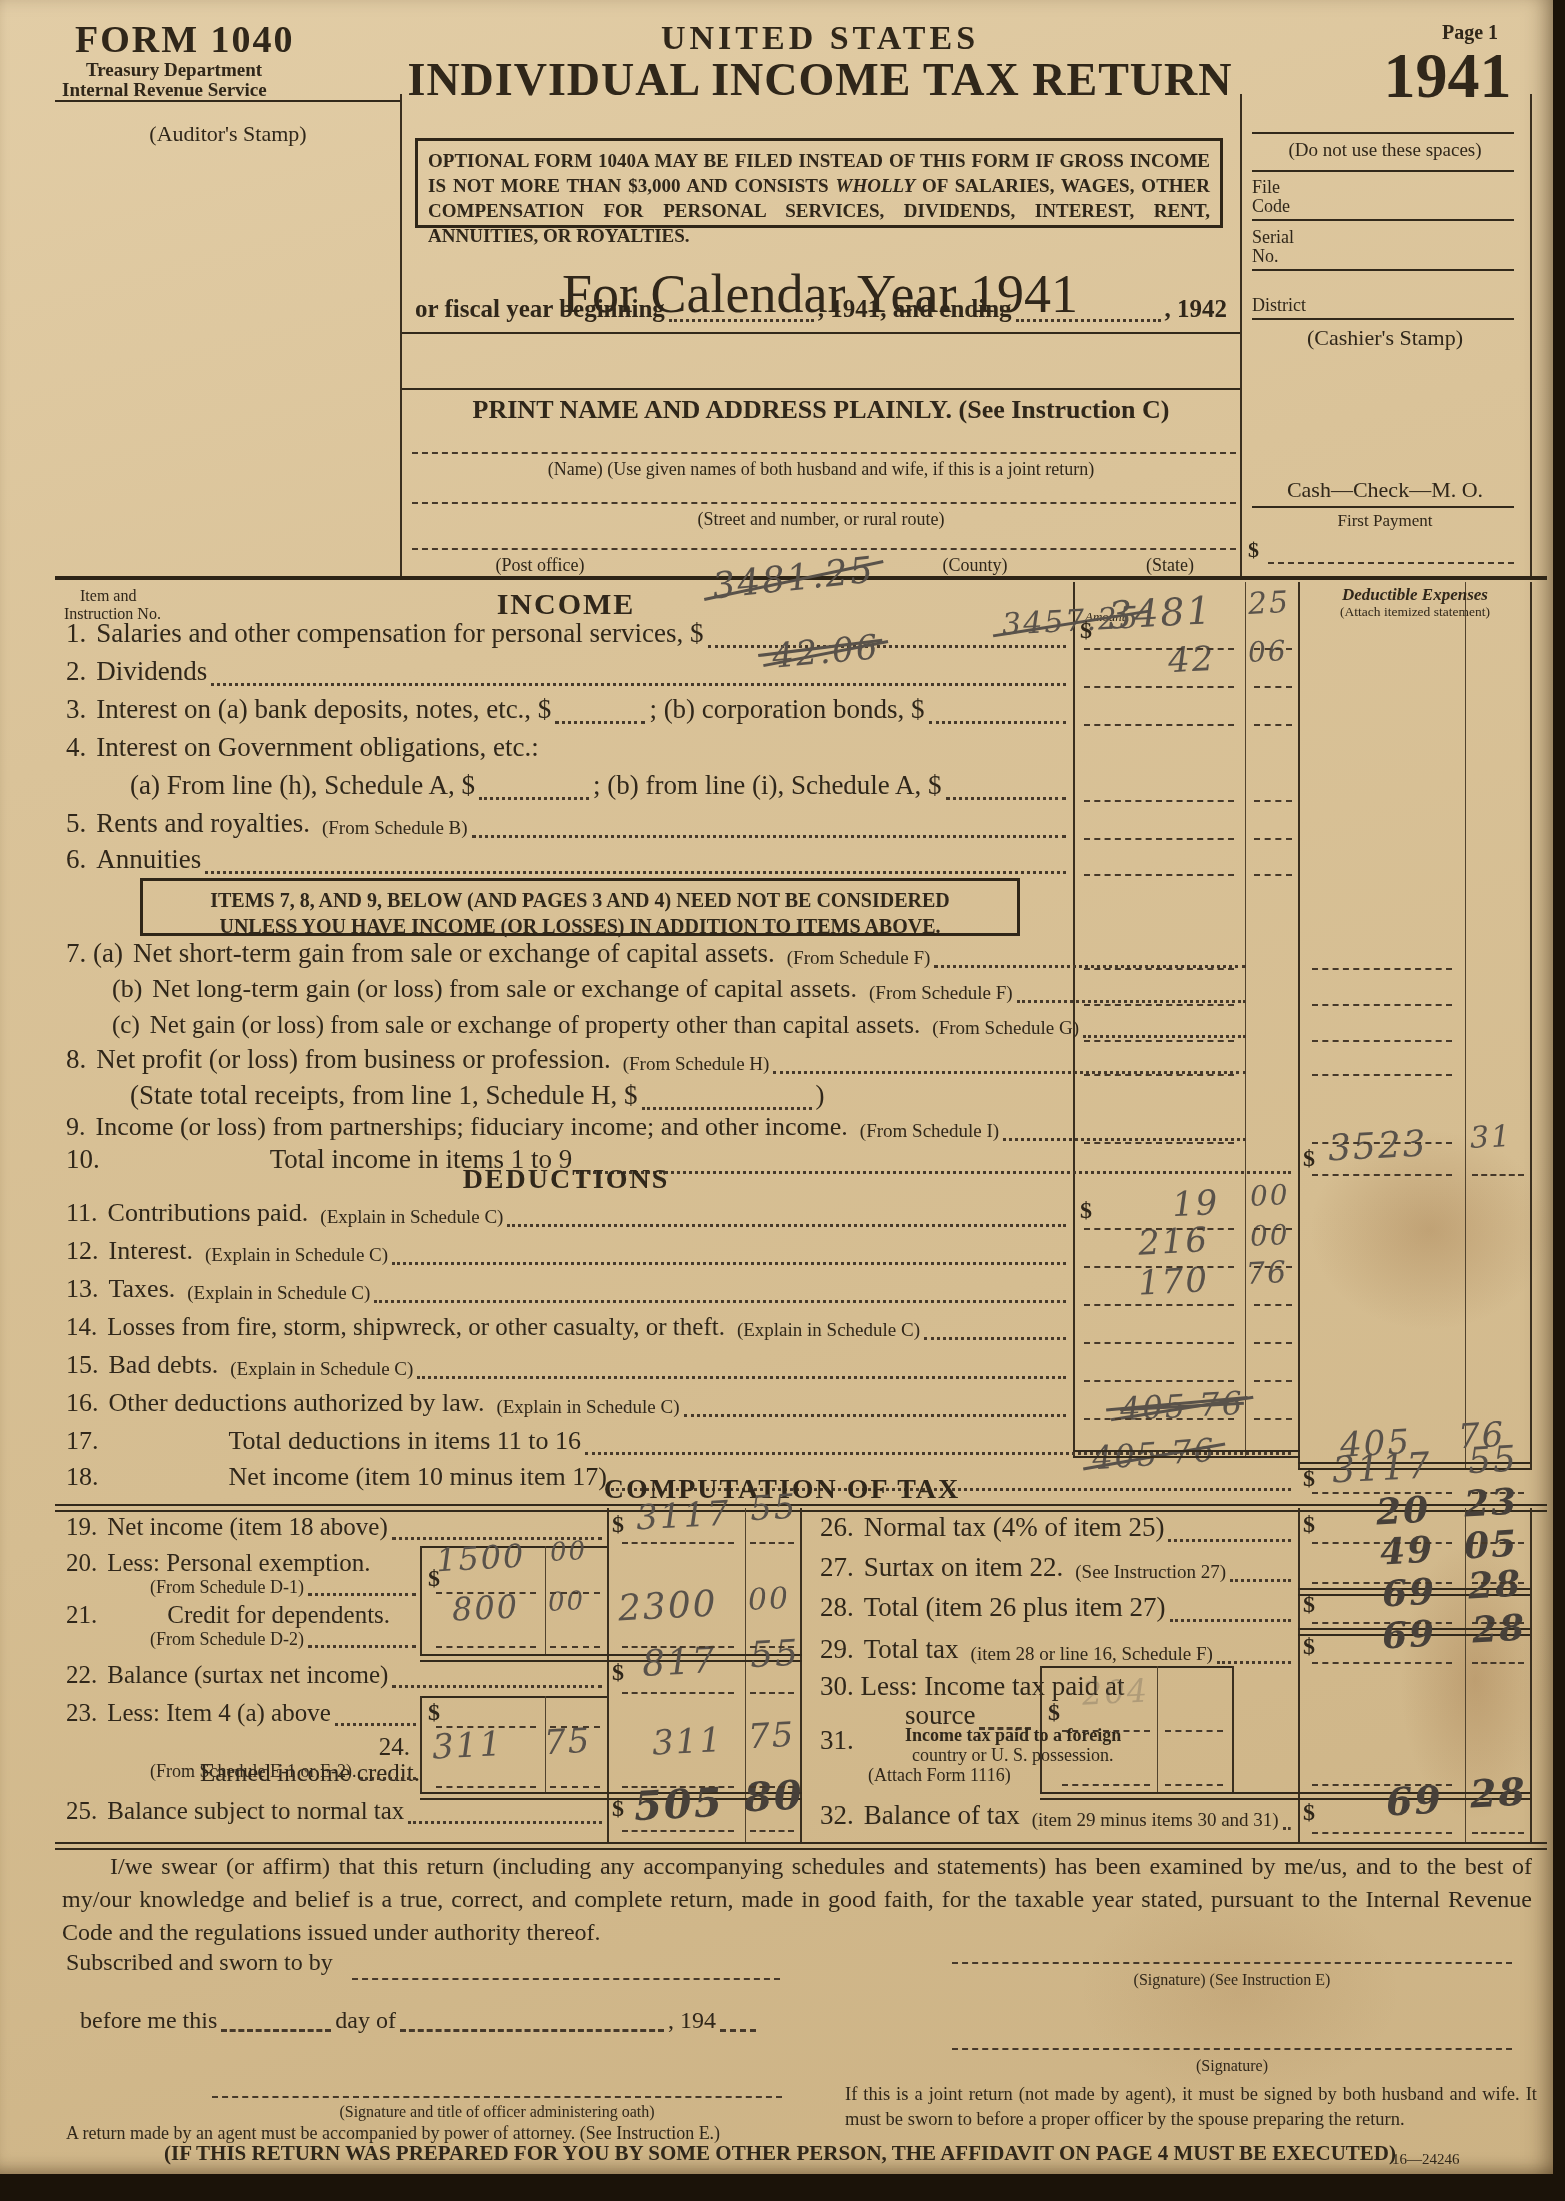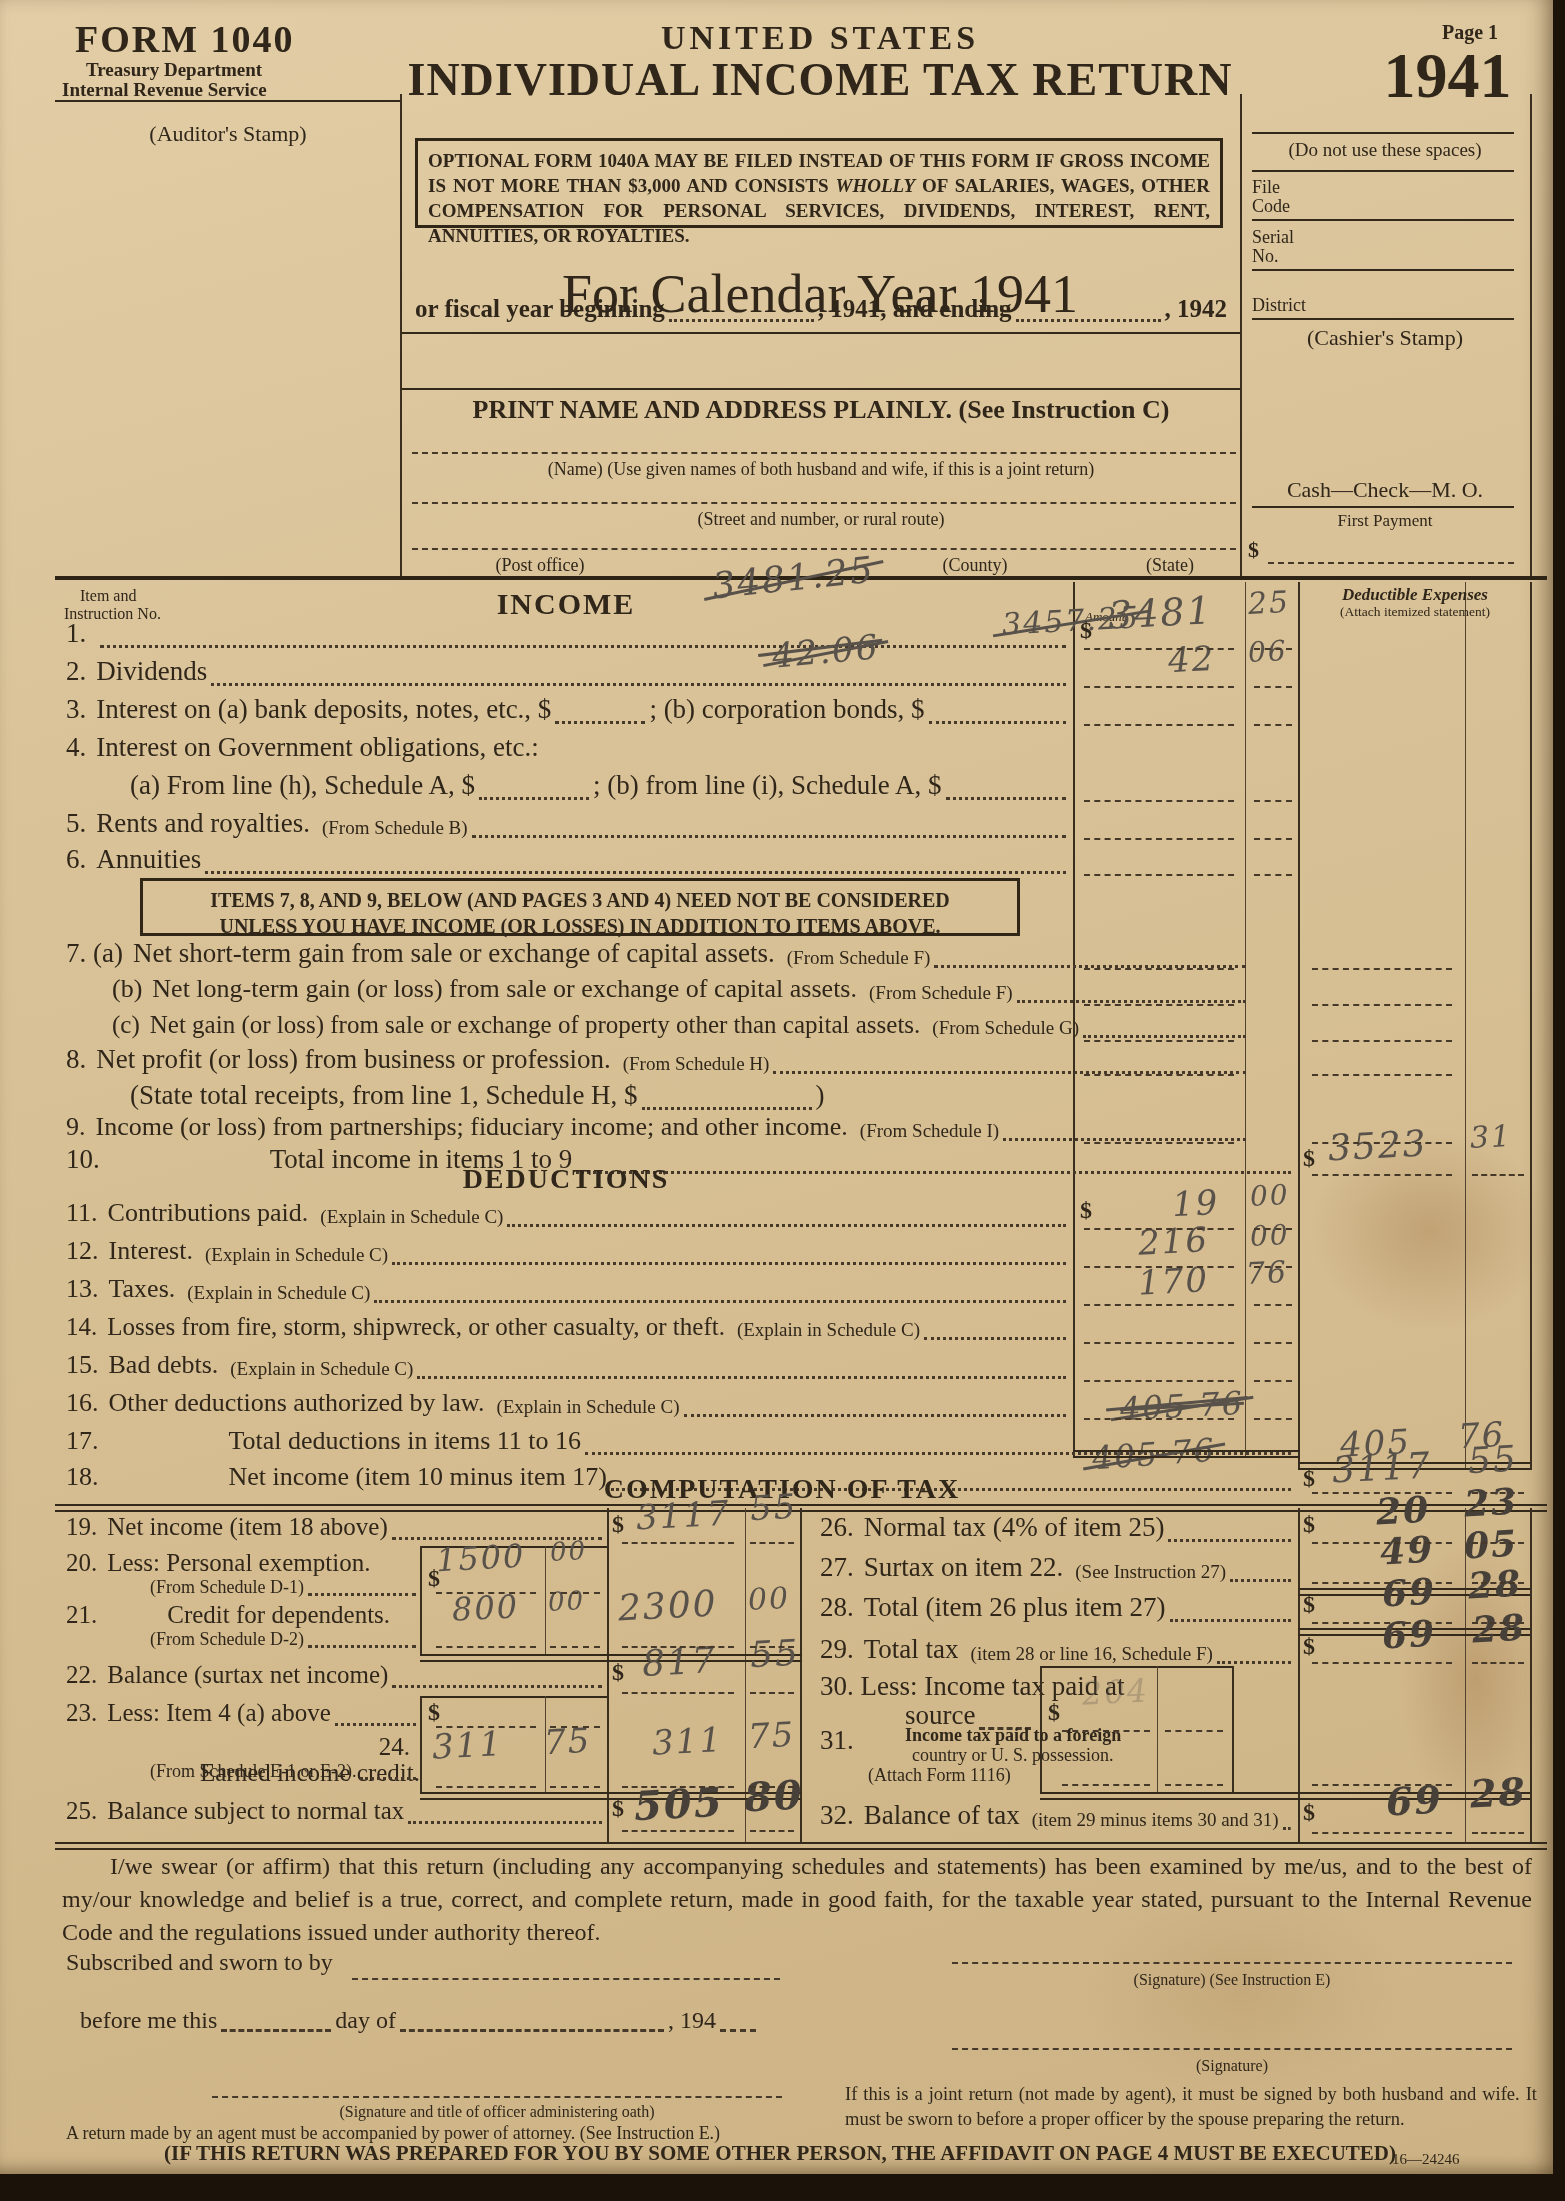--- a/index.html
+++ b/index.html
@@ -124,20 +124,21 @@
   <div class="t" style="left:80px;top:588px;font-size:16px;">Item and</div>
   <div class="t" style="left:64px;top:606px;font-size:16px;">Instruction No.</div>
   <div class="t c b" style="left:66px;top:588px;width:1000px;font-size:30px;letter-spacing:2px;">INCOME</div>
   <div class="t i" style="left:1085px;top:610px;font-size:13px;">Amount</div>
   <div class="t c b i" style="left:1300px;top:586px;width:230px;font-size:17px;">Deductible Expenses</div>
   <div class="t c" style="left:1298px;top:605px;width:234px;font-size:13.5px;">(Attach itemized statement)</div>
   <div class="hw xs" style="left:712px;top:560px;font-size:36px;transform:rotate(-6deg);">3481.25</div>
 
   <div class="row" style="left:66px;top:620px;width:1004px;font-size:27px;">
     <span class="num">1.</span>
+    <span>Salaries and other compensation for personal services, $</span>
     <span class="ld"></span>
   </div>
   <div class="hw xs" style="left:1002px;top:606px;font-size:30px;">3457.25</div>
   <div class="t b" style="left:1080px;top:618px;font-size:24px;">$</div>
   <div class="hw" style="left:1108px;top:594px;font-size:38px;">3481</div>
   <div class="hw" style="left:1248px;top:588px;font-size:30px;">25</div>
 
   <div class="row" style="left:66px;top:658px;width:1004px;font-size:27px;">
     <span class="num" able="false">2.</span>
     <span>Dividends</span>

